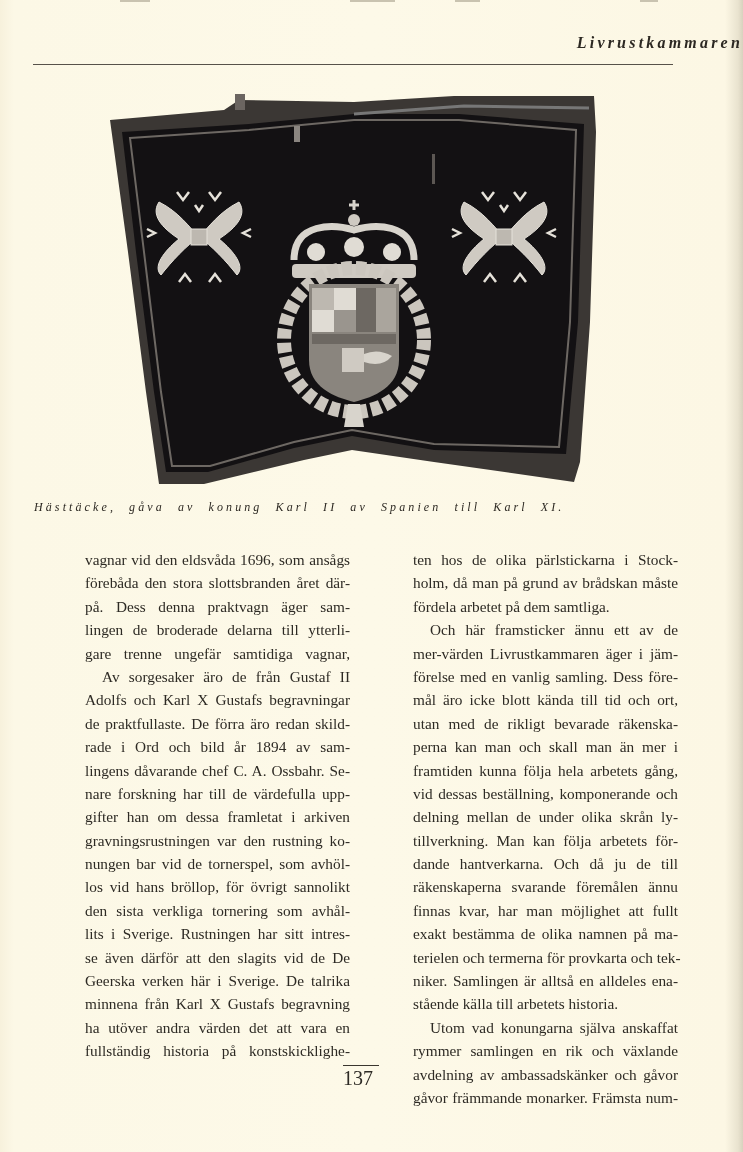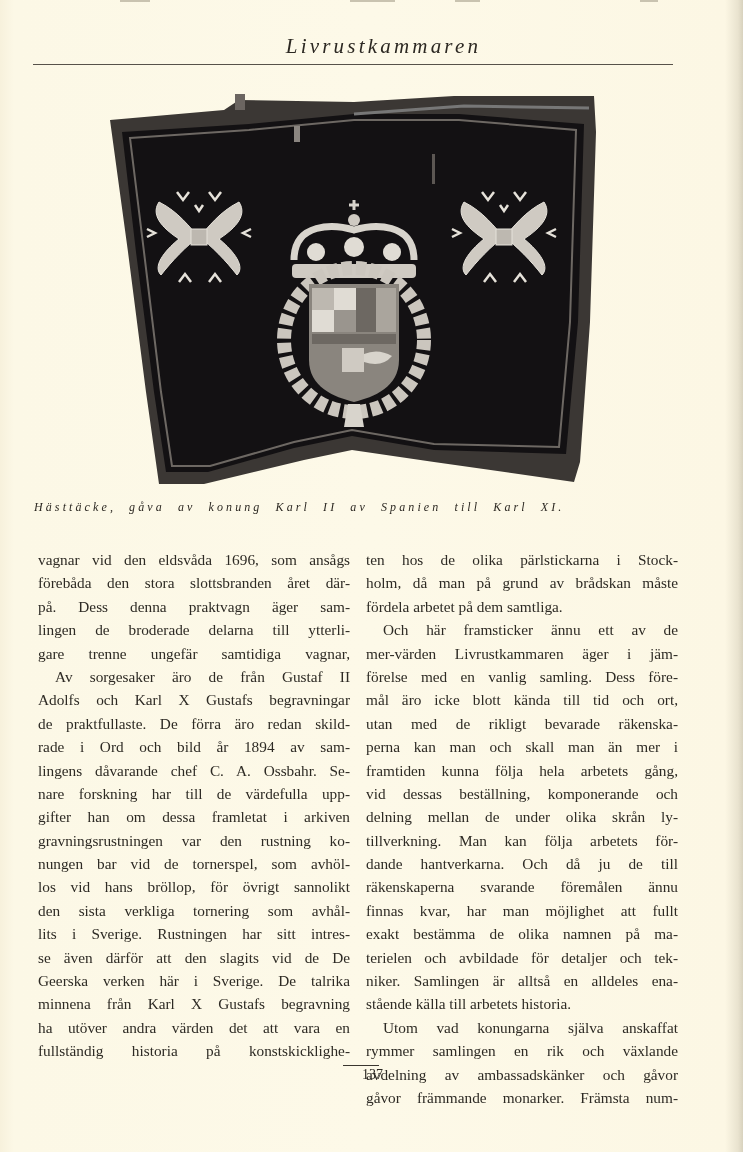--- a/index.html
+++ b/index.html
@@ -8,53 +8,53 @@
     background: #fcf8e6;
     font-family: "Liberation Serif", "DejaVu Serif", serif;
     color: #2a2620;
     position: relative;
   }
   .page {
     position: absolute; left: 0; top: 0; width: 743px; height: 1152px;
     background: linear-gradient(90deg, #f7f1dc 0px, #fcf8e6 14px, #fdf9e8 50%, #fcf7e4 725px, #e9e3cf 738px, #d8d2be 743px);
   }
   .running-head {
-    position: absolute; top: 34px; left: 0; width: 743px; text-align: center;
-    font-style: italic; font-size: 21px; letter-spacing: 3.2px; color: #2c2822;
-    padding-left: 24px; box-sizing: border-box;
+    position: absolute; top: 34px; left: 0; width: 743px; text-align: right;
+    font-style: italic; font-size: 16px; letter-spacing: 3.2px; color: #2c2822;
+    padding-left: 24px; box-sizing: border-box; font-weight: bold;
   }
   .head-rule {
     position: absolute; top: 64px; left: 33px; width: 640px; height: 0;
     border-top: 1.2px solid #57524a;
   }
   .figure {
     position: absolute; left: 104px; top: 92px; width: 500px; height: 400px;
   }
   .figure svg { width: 100%; height: 100%; display: block; }
   .caption {
     position: absolute; top: 500px; left: 34px; width: 680px;
     font-style: italic; font-size: 12px; letter-spacing: 3.1px; word-spacing: 7px;
     color: #2c2822; white-space: nowrap;
   }
   .col {
     position: absolute; top: 548px; width: 312px;
     font-size: 15.3px; line-height: 23.4px; color: #2d2a24;
   }
   .col-left { left: 38px; }
   .col-right { left: 366px; }
-  .line { display: block; text-align: justify; text-align-last: justify; white-space: nowrap; height: 23.4px; overflow: visible; }
+  .line { display: block; text-align: justify; text-align-last: justify; white-space: nowrap; height: 23.4px; overflow: visible; margin-left: 47px; }
   .line.last { text-align-last: left; }
   .line.indent { padding-left: 17px; }
   .page-rule {
     position: absolute; top: 1065px; left: 343px; width: 36px;
     border-top: 1px solid #3a362f;
   }
   .page-number {
-    position: absolute; top: 1067px; left: 343px; width: 40px; text-align: right;
-    font-size: 14px; color: #2d2a24;
+    position: absolute; top: 1067px; left: 343px; width: 40px; text-align: left;
+    font-size: 20px; color: #2d2a24;
   }
   .top-marks { position: absolute; top: 0; left: 0; width: 743px; height: 3px; }
   .top-marks span { position: absolute; top: 0; height: 2px; background: #c9c3b0; }
 </style>
 </head>
 <body>
 
 <div class="page">
   <div class="top-marks">
     <span style="left:120px;width:30px"></span>
@@ -175,21 +175,21 @@
     <span class="line">utan med de rikligt bevarade räkenska-</span>
     <span class="line">perna kan man och skall man än mer i</span>
     <span class="line">framtiden kunna följa hela arbetets gång,</span>
     <span class="line">vid dessas beställning, komponerande och</span>
     <span class="line">delning mellan de under olika skrån ly-</span>
     <span class="line">tillverkning. Man kan följa arbetets för-</span>
     <span class="line">dande hantverkarna. Och då ju de till</span>
     <span class="line">räkenskaperna svarande föremålen ännu</span>
     <span class="line">finnas kvar, har man möjlighet att fullt</span>
     <span class="line">exakt bestämma de olika namnen på ma-</span>
-    <span class="line">terielen och avbildade för detaljer och tek-</span>
+    <span class="line">terielen och termerna för provkarta och tek-</span>
     <span class="line">niker. Samlingen är alltså en alldeles ena-</span>
     <span class="line last">stående källa till arbetets historia.</span>
     <span class="line indent">Utom vad konungarna själva anskaffat</span>
     <span class="line">rymmer samlingen en rik och växlande</span>
     <span class="line">avdelning av ambassadskänker och gåvor</span>
     <span class="line">gåvor främmande monarker. Främsta num-</span>
   </div>
 
   <div class="page-rule"></div>
   <div class="page-number">137</div>

